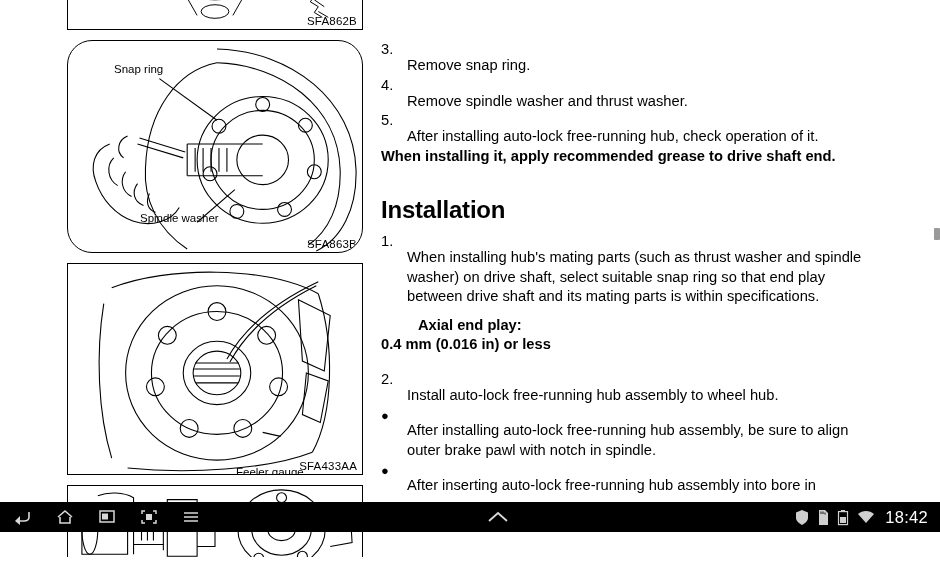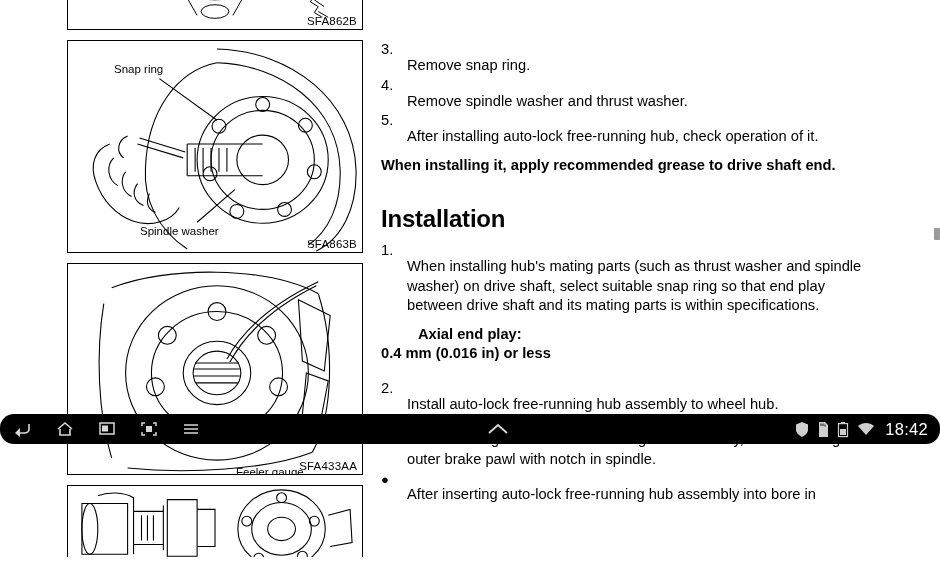--- a/index.html
+++ b/index.html
@@ -5,21 +5,21 @@
   * { box-sizing: border-box; }
   html, body {
     margin: 0; padding: 0;
     width: 940px; height: 587px;
     background: #ffffff;
     font-family: "Liberation Sans", sans-serif;
     overflow: hidden;
   }
   #page {
     position: relative;
-    width: 940px; height: 444px;
+    width: 940px; height: 532px;
     background: #7dd3fc;
   }
 
   
   #doc {
     position: absolute;
     left: 0; top: 0;
     width: 940px; height: 557px;
     background: #ffffff;
     overflow: hidden;
@@ -74,21 +74,21 @@
     text-align: left;
   }
   .step .bullet {
     width: 26px;
     flex: 0 0 26px;
     text-align: left;
     font-size: 13px;
     line-height: 21px;
   }
   .step .body { flex: 1 1 auto; margin-top: 16px; }
-  .bold { font-weight: bold; margin-top: 9px; }
+  .bold { font-weight: bold; }
   h2.section {
     font-size: 24px;
     font-weight: bold;
     margin: 30px 0 8px 0;
     letter-spacing: -0.2px;
   }
   .indent1 {
     margin-left: 37px;
     font-size: 14.7px;
     line-height: 19.5px;
@@ -112,21 +112,20 @@
   }
 
   
   #sysbar {
     position: absolute;
     left: 0; bottom: 0;
     width: 940px; height: 30px;
     background: #000000;
     display: flex;
     align-items: center;
-    border-radius: 14px;
   }
   .navgroup {
     display: flex;
     align-items: center;
     height: 30px;
     padding-left: 12px;
     gap: 20px;
   }
   .navbtn {
     width: 22px; height: 22px;
@@ -176,21 +175,21 @@
             <path d="M60 30 C70 18, 90 16, 100 24"></path>
             <path d="M240 30 l8 6 l-4 6 l8 5 l-4 6 l8 5"></path>
             <path d="M244 28 l10 7"></path>
             <path d="M248 40 l10 7"></path>
             <path d="M252 52 l10 6"></path>
           </g>
         </svg>
         <div class="figcode">SFA862B</div>
       </div>
 
-      <div class="figure" style="height:213px;">
+      <div class="figure" style="height:213px;border-radius:25px;">
         <svg class="fig-svg" viewBox="0 0 296 213" preserveAspectRatio="none">
           <g fill="none" stroke="#000" stroke-width="1.1">
 
             <path d="M150 8 C225 10, 288 60, 290 130 C291 170, 275 200, 250 212"></path>
             <path d="M150 22 C215 24, 272 66, 274 130 C275 166, 262 192, 242 206"></path>
             <path d="M120 210 C90 190, 76 160, 78 128 C80 70, 110 30, 150 22"></path>
 
             <ellipse cx="196" cy="120" rx="66" ry="64"></ellipse>
             <ellipse cx="196" cy="120" rx="52" ry="50"></ellipse>
             <ellipse cx="196" cy="120" rx="26" ry="25"></ellipse>
@@ -215,21 +214,21 @@
             <path d="M46 118 C38 126, 40 140, 50 146"></path>
             <path d="M58 132 C52 140, 54 152, 64 157"></path>
             <path d="M70 144 C64 152, 66 162, 76 166"></path>
             <path d="M82 154 C78 162, 80 170, 88 173"></path>
 
             <path d="M92 38 L150 80"></path>
             <path d="M130 183 L168 150"></path>
           </g>
         </svg>
         <div class="figlabel" style="left:46px; top:22px;">Snap ring</div>
-        <div class="figlabel" style="left:72px; top:184px;">Spindle washer</div>
+        <div class="figlabel" style="left:72px; top:171px;">Spindle washer</div>
         <div class="figcode">SFA863B</div>
       </div>
 
       <div class="figure" style="height:212px;">
         <svg class="fig-svg" viewBox="0 0 296 212" preserveAspectRatio="none">
           <g fill="none" stroke="#000" stroke-width="1.1">
 
             <path d="M44 24 C100 2, 200 2, 252 30"></path>
             <path d="M36 40 C28 90, 30 150, 44 196"></path>
             <path d="M60 206 C120 212, 200 208, 246 190"></path>

